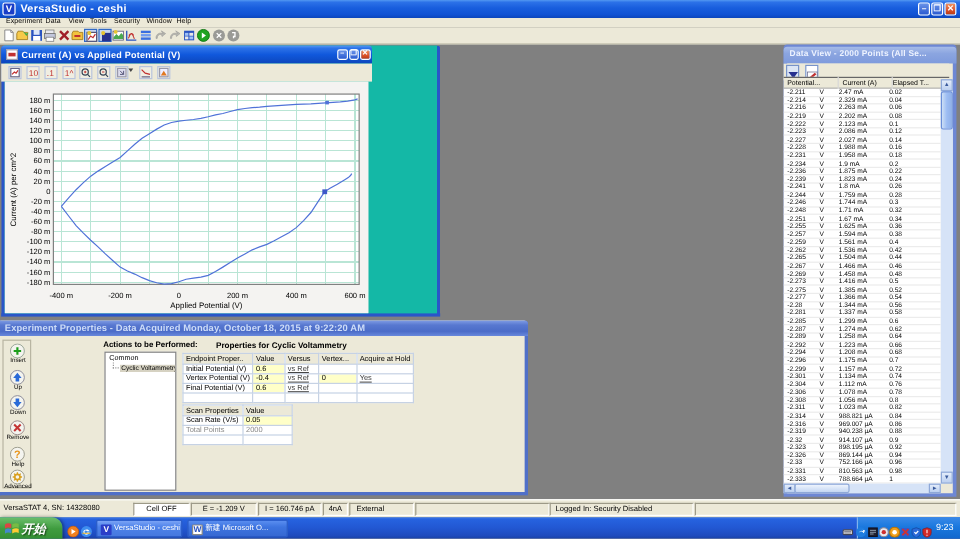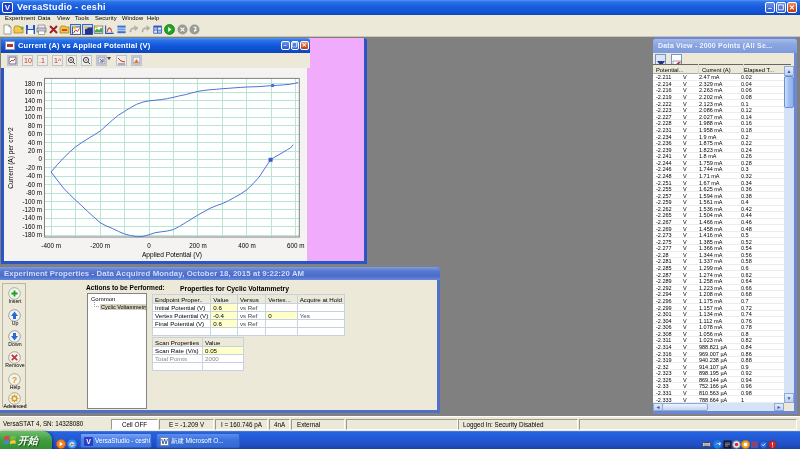--- a/index.html
+++ b/index.html
@@ -16,21 +16,21 @@
 #menubar{left:0;top:15px;width:800px;height:8px;background:#ece9d8;font-size:5.8px;color:#000;letter-spacing:.1px}
 #menubar span{position:absolute;top:0px}
 #toolbar{left:0;top:23px;width:800px;height:14px;background:#ece9d8;border-bottom:1px solid #c8c5b2}
 .ti{position:absolute;top:1px;width:11px;height:11px}
 .ti svg{display:block}
 
 
 #client{left:0;top:38px;width:800px;height:378px;background:#808080}
 
 
-#chartwin{left:1px;top:0px;width:366px;height:226px;background:#f0abfc;border:3px solid #2a55c8;border-top:0;border-radius:3px 3px 0 0}
+#chartwin{left:1px;top:0px;width:366px;height:226px;background:#14b8a6;border:3px solid #2a55c8;border-top:0;border-radius:3px 3px 0 0}
 #ctitle{position:absolute;left:-3px;top:0;width:309px;height:15px;border-radius:3px 3px 0 0;background:linear-gradient(180deg,#5398f2 0%,#2c72e8 15%,#1058dc 50%,#0c46bc 100%);color:#fff;font-weight:bold;font-size:7.5px;line-height:15px}
 #ctitle .txt{margin-left:17px;letter-spacing:.2px}
 #cico{position:absolute;left:4px;top:3px;width:10px;height:9px;background:#fff;border:1px solid #99a;}
 #cico i{display:block;margin:2px 1px;height:3px;background:#c03030}
 .cwbtn{position:absolute;top:2.5px;width:8.5px;height:9px;border:1px solid #fff;border-radius:2px;color:#fff;font-size:6px;line-height:7px;text-align:center;font-weight:bold}
 #ctool{position:absolute;left:-3px;top:15px;width:309px;height:15px;background:#ece9d8}
 .cb{position:absolute;top:2px;width:11px;height:11px;background:#f0eee2;border:1px solid #b8c4dd}
 .cb svg{display:block;margin:0 auto}
 #ccanvas{position:absolute;left:0px;top:30px;width:303px;height:193px;background:#f4f3f1}
 
@@ -858,14 +858,17 @@
           <path d="M2 2l5 5M7 2L2 7" stroke="#d03030" stroke-width="1.4"></path>
         </svg></div>
 <div class="tri" style="left:759px"><svg xmlns="http://www.w3.org/2000/svg" width="9" height="9" viewBox="0 0 9 9">
           <path d="M4.5.8L8 2v3c0 2-1.6 3.4-3.5 4C2.6 8.4 1 7 1 5V2z" fill="#2a6ad8" stroke="#143c8c" stroke-width=".5"></path>
           <path d="M3 4.5l1.2 1.2 2-2.2" stroke="#fff" fill="none"></path>
         </svg></div>
 <div class="tri" style="left:768px"><svg xmlns="http://www.w3.org/2000/svg" width="9" height="9" viewBox="0 0 9 9">
           <path d="M4.5.8L8 2v3c0 2-1.6 3.4-3.5 4C2.6 8.4 1 7 1 5V2z" fill="#d02828" stroke="#801414" stroke-width=".5"></path>
           <path d="M4.5 2.4v3M4.5 6.6v.8" stroke="#fff" stroke-width=".9"></path>
         </svg></div>
+    <div id="tray">
+      <div id="clock">9:23</div>
+    </div>
   </div>
 
 </div>
 </body></html>

